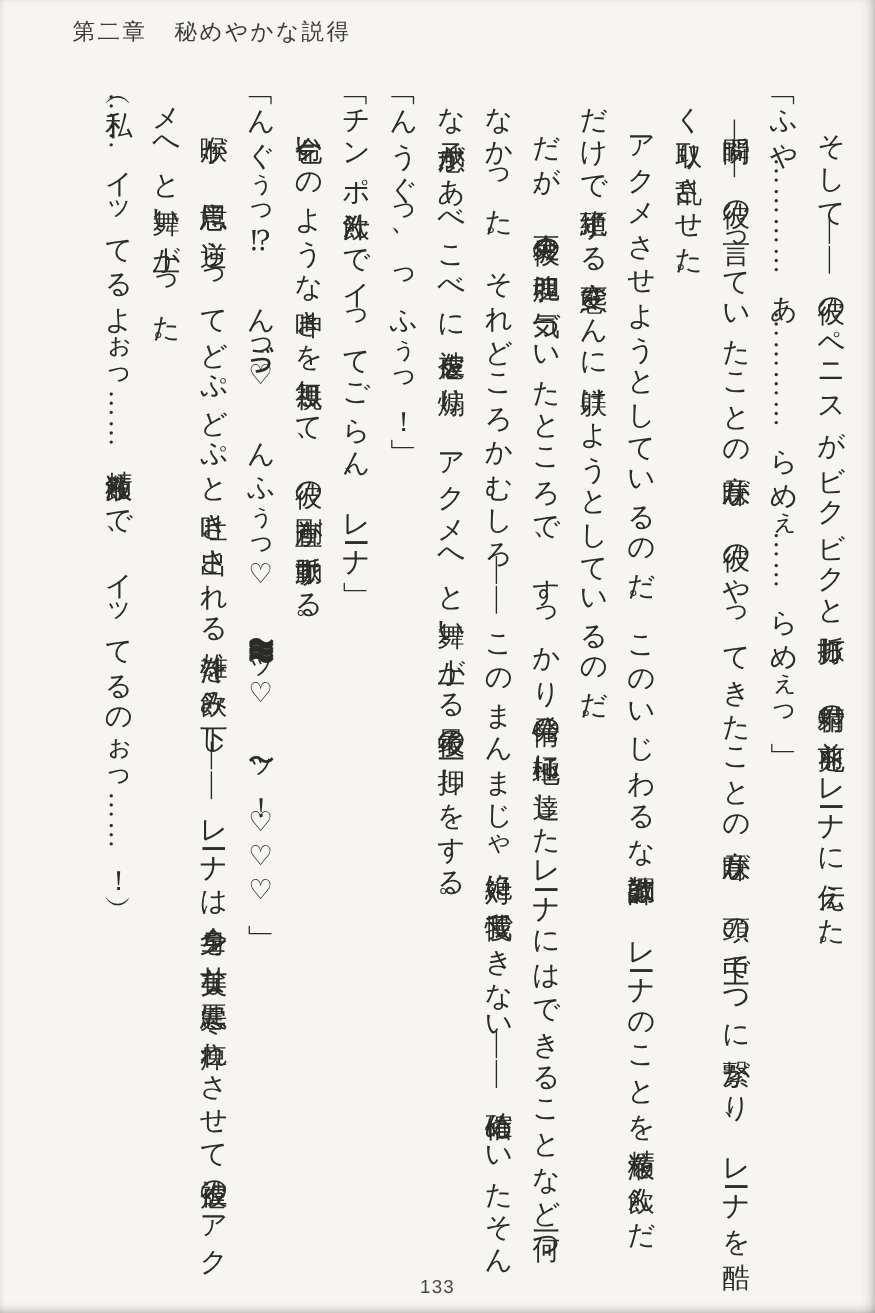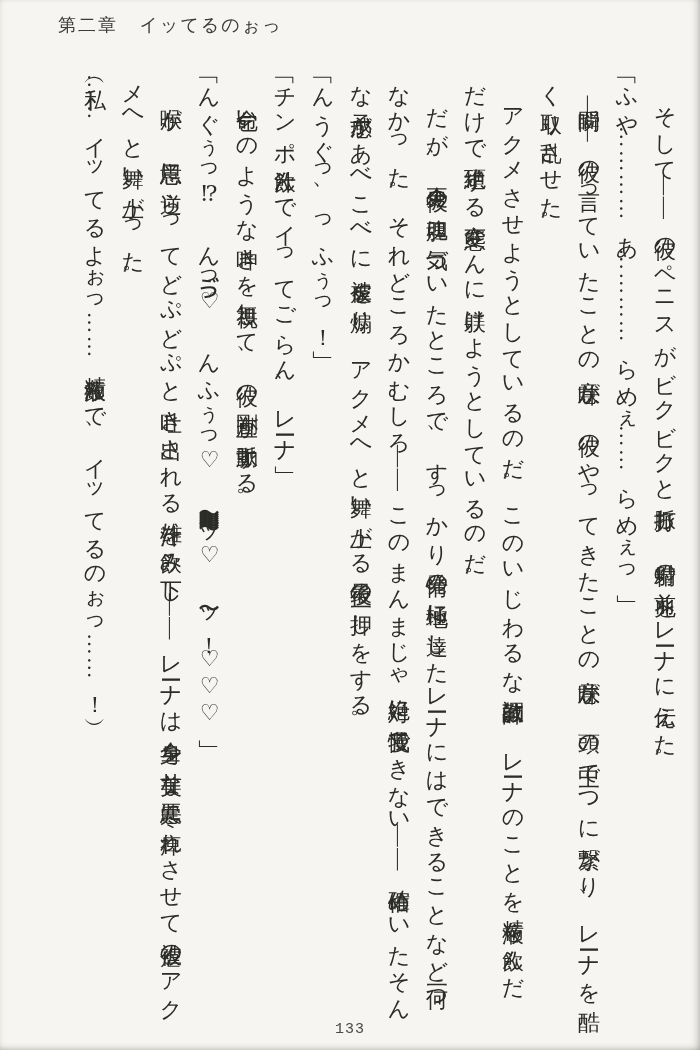--- a/index.html
+++ b/index.html
@@ -58,30 +58,30 @@
   }
   .page-number {
     position: absolute;
     left: 0;
     right: 0;
     bottom: 12px;
     text-align: center;
     font-size: 15px;
     letter-spacing: 1px;
     color: #4a4945;
-    font-family: Liberation Mono, monospace;
+    font-family: Liberation Sans, sans-serif;
   }
 </style>
 </head>
 <body>
 
 <div class="page-surface"></div>
 
 <div class="running-head">
-  <span class="chapter-label">第二章</span><span>イッてるのぉっ</span>
+  <span class="chapter-label">第二章</span><span>秘めやかな説得</span>
 </div>
 
 <div class="text-area">
     <p class="indent">そして――彼のペニスがビクビクと脈打ち、射精の前兆をレーナに伝えた。</p>
     <p>「ふや…………あ…………らめぇ……らめぇっ」</p>
     <p class="indent">瞬間――彼の言っていたことの意味が、彼のやってきたことの意味が、頭の中で一つに繋がり、レーナを酷く取り乱させた。</p>
     <p class="indent">アクメさせようとしているのだ。このいじわるな調教師は、レーナのことを精液を飲んだだけで絶頂する変態さんに躾けようとしているのだ。</p>
     <p class="indent">だが、今更彼の魂胆に気づいたところで、すっかり発情の極地に達したレーナにはできることなど何一つなかった。それどころかむしろ――このまんまじゃ絶対に我慢できない――確信めいたそんな予感があべこべに被虐を煽り、アクメへと舞い上がる最後の一押しをする。</p>
     <p>「んうぐっ、っふぅっ！」</p>
     <p>「チンポ汁飲んでイってごらん、レーナ」</p>

